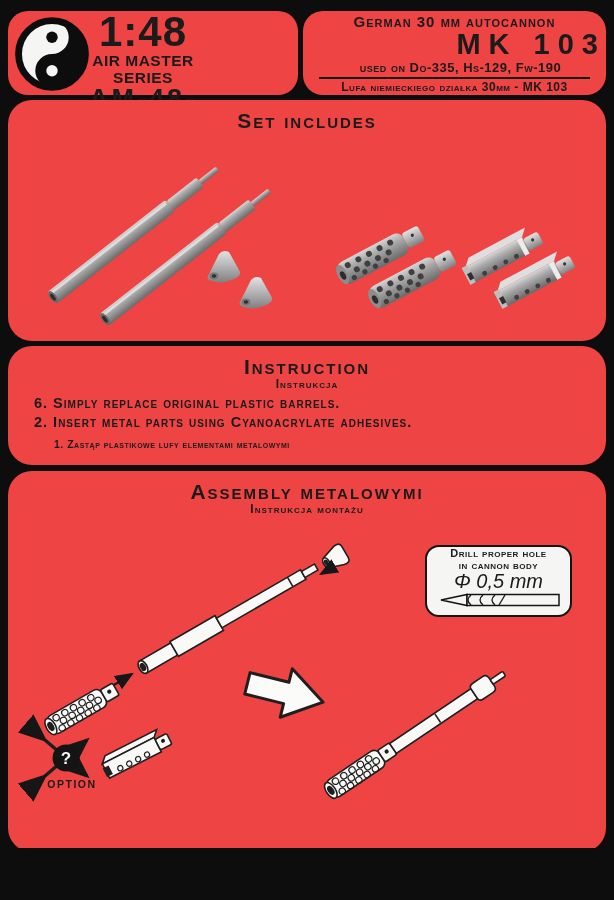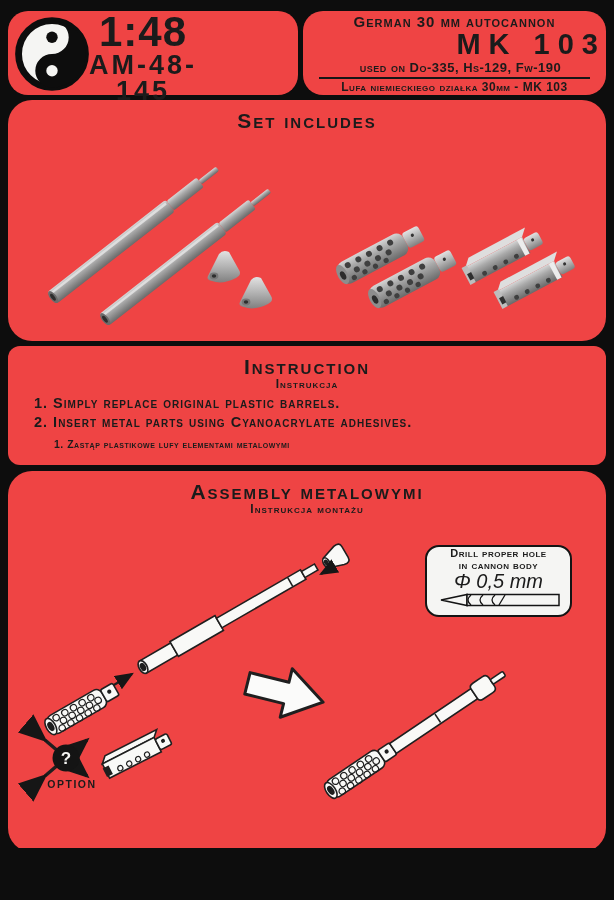--- a/index.html
+++ b/index.html
@@ -21,21 +21,21 @@
   
   #hr-box{left:303px;top:11px;width:303px;height:84px;padding-top:3px;box-sizing:border-box;}
   #prod-line{font-size:15px;line-height:16px;letter-spacing:1px;}
   #prod-name{font-size:29px;line-height:29px;letter-spacing:8px;font-weight:700;text-align:right;}
   #used-on{font-size:13px;line-height:17px;letter-spacing:.5px;margin-left:12px;}
   #hr-rule{border:none;border-top:2px solid #161616;margin:1px 16px 2px 16px;}
   #sub-pl{font-size:12px;line-height:13px;letter-spacing:.5px;}
 
   
   #sec-set{left:8px;top:100px;width:598px;height:241px;border-radius:24px;}
-  #sec-instr{left:8px;top:346px;width:598px;height:119px;border-radius:12px;}
+  #sec-instr{left:8px;top:346px;width:598px;height:119px;border-radius:24px;}
   #sec-asm{left:8px;top:471px;width:598px;height:381px;border-radius:24px;}
   .sec-title{padding-top:10px;font-size:21px;line-height:22px;letter-spacing:2px;}
   .sec-sub{font-size:12px;line-height:13px;letter-spacing:1px;}
 
   #steps-en{margin-top:3px;padding-left:26px;}
   .step{font-size:14.5px;font-weight:700;letter-spacing:1px;line-height:19px;font-variant:small-caps;}
   #steps-pl{margin-top:6px;padding-left:46px;}
   .step-pl{font-size:10.5px;font-weight:700;letter-spacing:.5px;line-height:13px;font-variant:small-caps;}
 
   #parts-photo{position:absolute;left:8px;top:148px;}
@@ -57,20 +57,21 @@
 
   <div class="box" id="hl">
     <svg id="logo-top" width="76" height="76" viewBox="0 0 100 100">
       <circle cx="50" cy="50" r="44" fill="#f5f5f3" stroke="#0d0d0d" stroke-width="9"></circle>
       <path d="M50 6 A44 44 0 0 1 50 94 A22 22 0 0 1 50 50 A22 22 0 0 0 50 6 Z" fill="#0d0d0d"></path>
       <circle cx="50" cy="28" r="7.5" fill="#0d0d0d"></circle>
       <circle cx="50" cy="72" r="7.5" fill="#f5f5f3"></circle>
     </svg>
     <div id="hl-text">
       <div id="scale">1:48</div>
+      <div id="series">AIR MASTER SERIES</div>
       <div id="code">AM-48-145</div>
     </div>
   </div>
 
   <div class="box ctr" id="hr-box">
     <div id="prod-line" class="sc b">German 30 mm autocannon</div>
     <div id="prod-name">MK 103</div>
     <div id="used-on" class="sc b">used on Do-335, Hs-129, Fw-190</div>
     <hr id="hr-rule">
     <div id="sub-pl" class="sc b">Lufa niemieckiego działka 30mm - MK 103</div>
@@ -197,21 +198,21 @@
       </g>
       <rect x="66" y="-7" width="16" height="14" rx="3" fill="url(#mg2)"></rect>
       <circle cx="74" cy="-1.5" r="1.5" fill="#333"></circle>
     </g>
   </svg>
 
   <div class="box" id="sec-instr">
     <div class="sec-title sc b ctr">Instruction</div>
     <div class="sec-sub sc b ctr">Instrukcja</div>
     <div id="steps-en">
-      <div class="step">1. Simply replace original plastic barrels.</div>
+      <div class="step">6. Simply replace original plastic barrels.</div>
       <div class="step">2. Insert metal parts using Cyanoacrylate adhesives.</div>
     </div>
     <div id="steps-pl">
       <div class="step-pl">1. Zastąp plastikowe lufy elementami metalowymi</div>
     </div>
   </div>
 
   <div class="box" id="sec-asm">
     <div class="sec-title sc b ctr">Assembly metalowymi</div>
     <div class="sec-sub sc b ctr">Instrukcja montażu</div>

